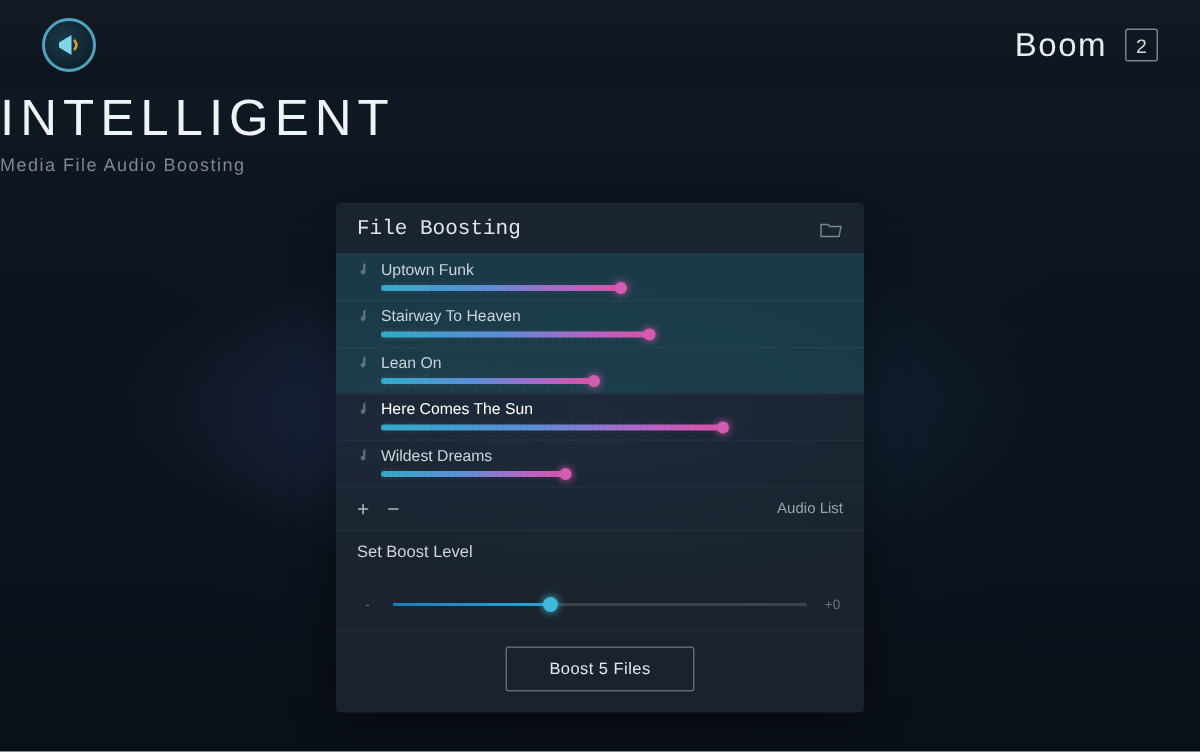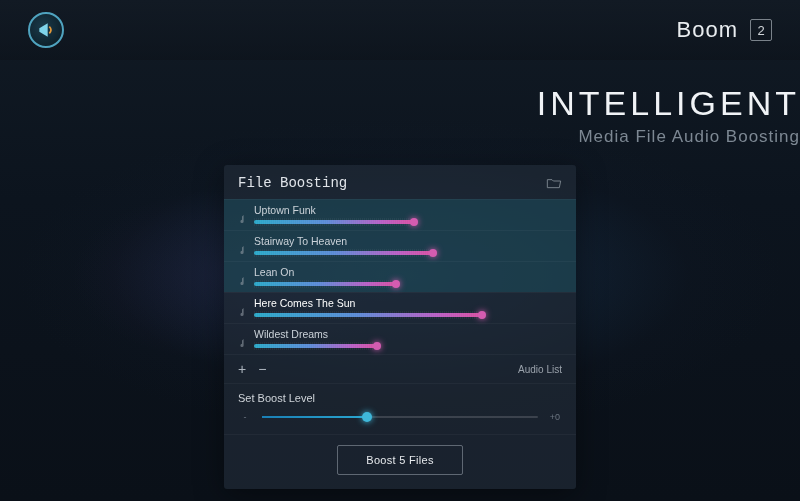--- a/index.html
+++ b/index.html
@@ -28,42 +28,42 @@
   background: radial-gradient(circle at 40% 40%, #1a3a4a, #0a1820);
 }
 .logo-circle svg { width: 20px; height: 20px; }
 .brand { display: flex; align-items: center; gap: 12px; }
 .brand-name { font-size: 22px; letter-spacing: 1px; color: #e8ecef; font-weight: 300; }
 .brand-badge {
   width: 22px; height: 22px; border: 1px solid #7a828a; color: #cfd4d9;
   display: inline-flex; align-items: center; justify-content: center;
   font-size: 13px; border-radius: 2px;
 }
-.hero { text-align: right; margin-top: 24px; }
+.hero { text-align: left; }
 .hero-title { font-size: 34px; font-weight: 200; letter-spacing: 4px; color: #f0f3f6; }
-.hero-sub { font-size: 17px; color: #7d8893; margin-top: 4px; letter-spacing: 1px; font-weight: 300; }
+.hero-sub { font-size: 12px; color: #7d8893; margin-top: 4px; letter-spacing: 1px; font-weight: 300; }
 .panel {
   width: 352px;
   margin: 18px auto 0;
   background: rgba(32,42,54,0.72);
   border-radius: 3px;
   font-size: 11px;
   color: #c0c7ce;
   box-shadow: 0 6px 30px rgba(0,0,0,0.4);
 }
 .panel-head {
   display: flex; align-items: center; justify-content: space-between;
   padding: 10px 14px 8px;
   font-family: Liberation Mono, monospace;
 }
 .panel-title { font-size: 14px; color: #e0e4e9; font-weight: 300; }
 .folder-icon { width: 16px; height: 12px; opacity: 0.7; }
 .tracklist { list-style: none; }
 .track {
-  display: flex; align-items: flex-end; gap: 8px;
+  display: flex; align-items: flex-start; gap: 8px;
   padding: 4px 14px 6px;
   border-top: 1px solid rgba(255,255,255,0.04);
   position: relative;
   min-height: 30px;
 }
 .track.sel { background: rgba(30,95,110,0.38); }
 .note-icon { width: 8px; height: 10px; opacity: 0.55; flex: 0 0 auto; }
 .track-body { flex: 1 1 auto; min-width: 0; }
 .track-name { font-size: 10.5px; color: #cbd2d9; white-space: nowrap; overflow: hidden; text-overflow: ellipsis; }
 .track.active .track-name { color: #fff; }
@@ -83,21 +83,21 @@
   transform: translate(-50%, -50%);
 }
 .controls-row {
   display: flex; align-items: center; justify-content: space-between;
   padding: 6px 14px; border-top: 1px solid rgba(255,255,255,0.04);
 }
 .addremove { display: flex; gap: 12px; font-size: 14px; color: #aeb6bf; }
 .addremove span { cursor: pointer; }
 .clear { font-size: 10px; color: #9aa2ab; cursor: pointer; }
 .boost-sec { padding: 8px 14px 12px; border-top: 1px solid rgba(255,255,255,0.04); }
-.boost-label { font-size: 11px; color: #cfd4d9; margin-bottom: 8px; }
+.boost-label { font-size: 11px; color: #cfd4d9; margin-bottom: 24px; }
 .slider-wrap { display: flex; align-items: center; gap: 10px; }
 .slider {
   flex: 1 1 auto; height: 2px; background: rgba(255,255,255,0.15);
   border-radius: 1px; position: relative;
 }
 .slider .fill {
   position: absolute; left: 0; top: 0; height: 100%;
   background: linear-gradient(90deg, #1a7fb5, #2aa6d0);
 }
 .slider .thumb {

